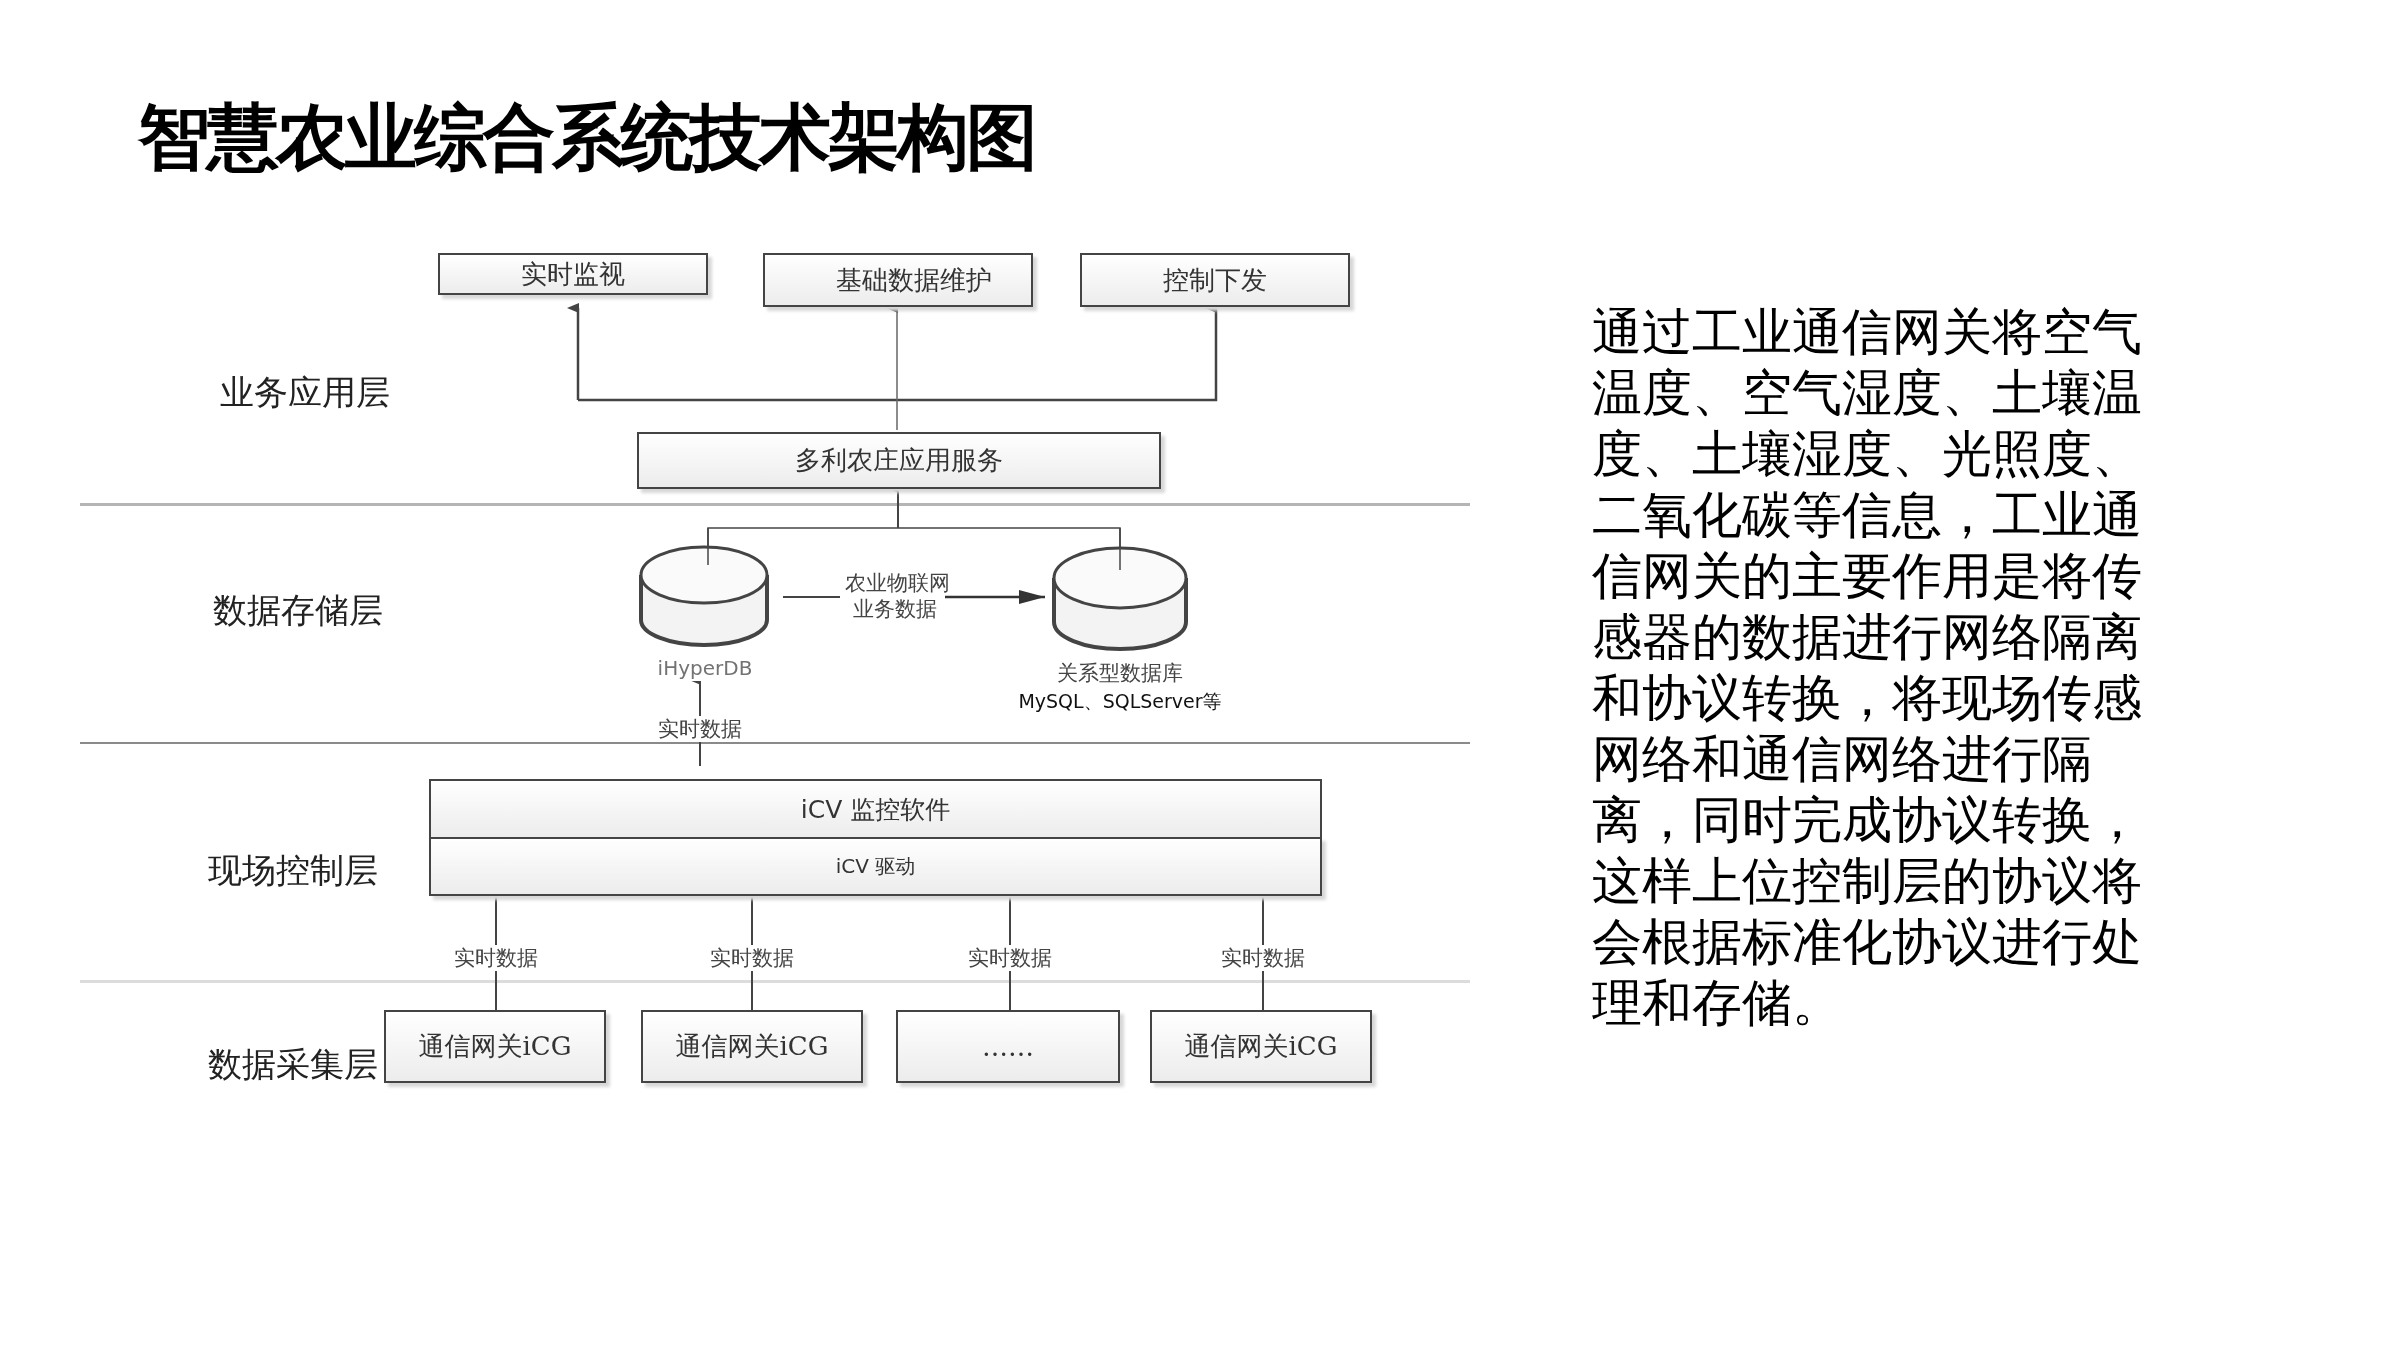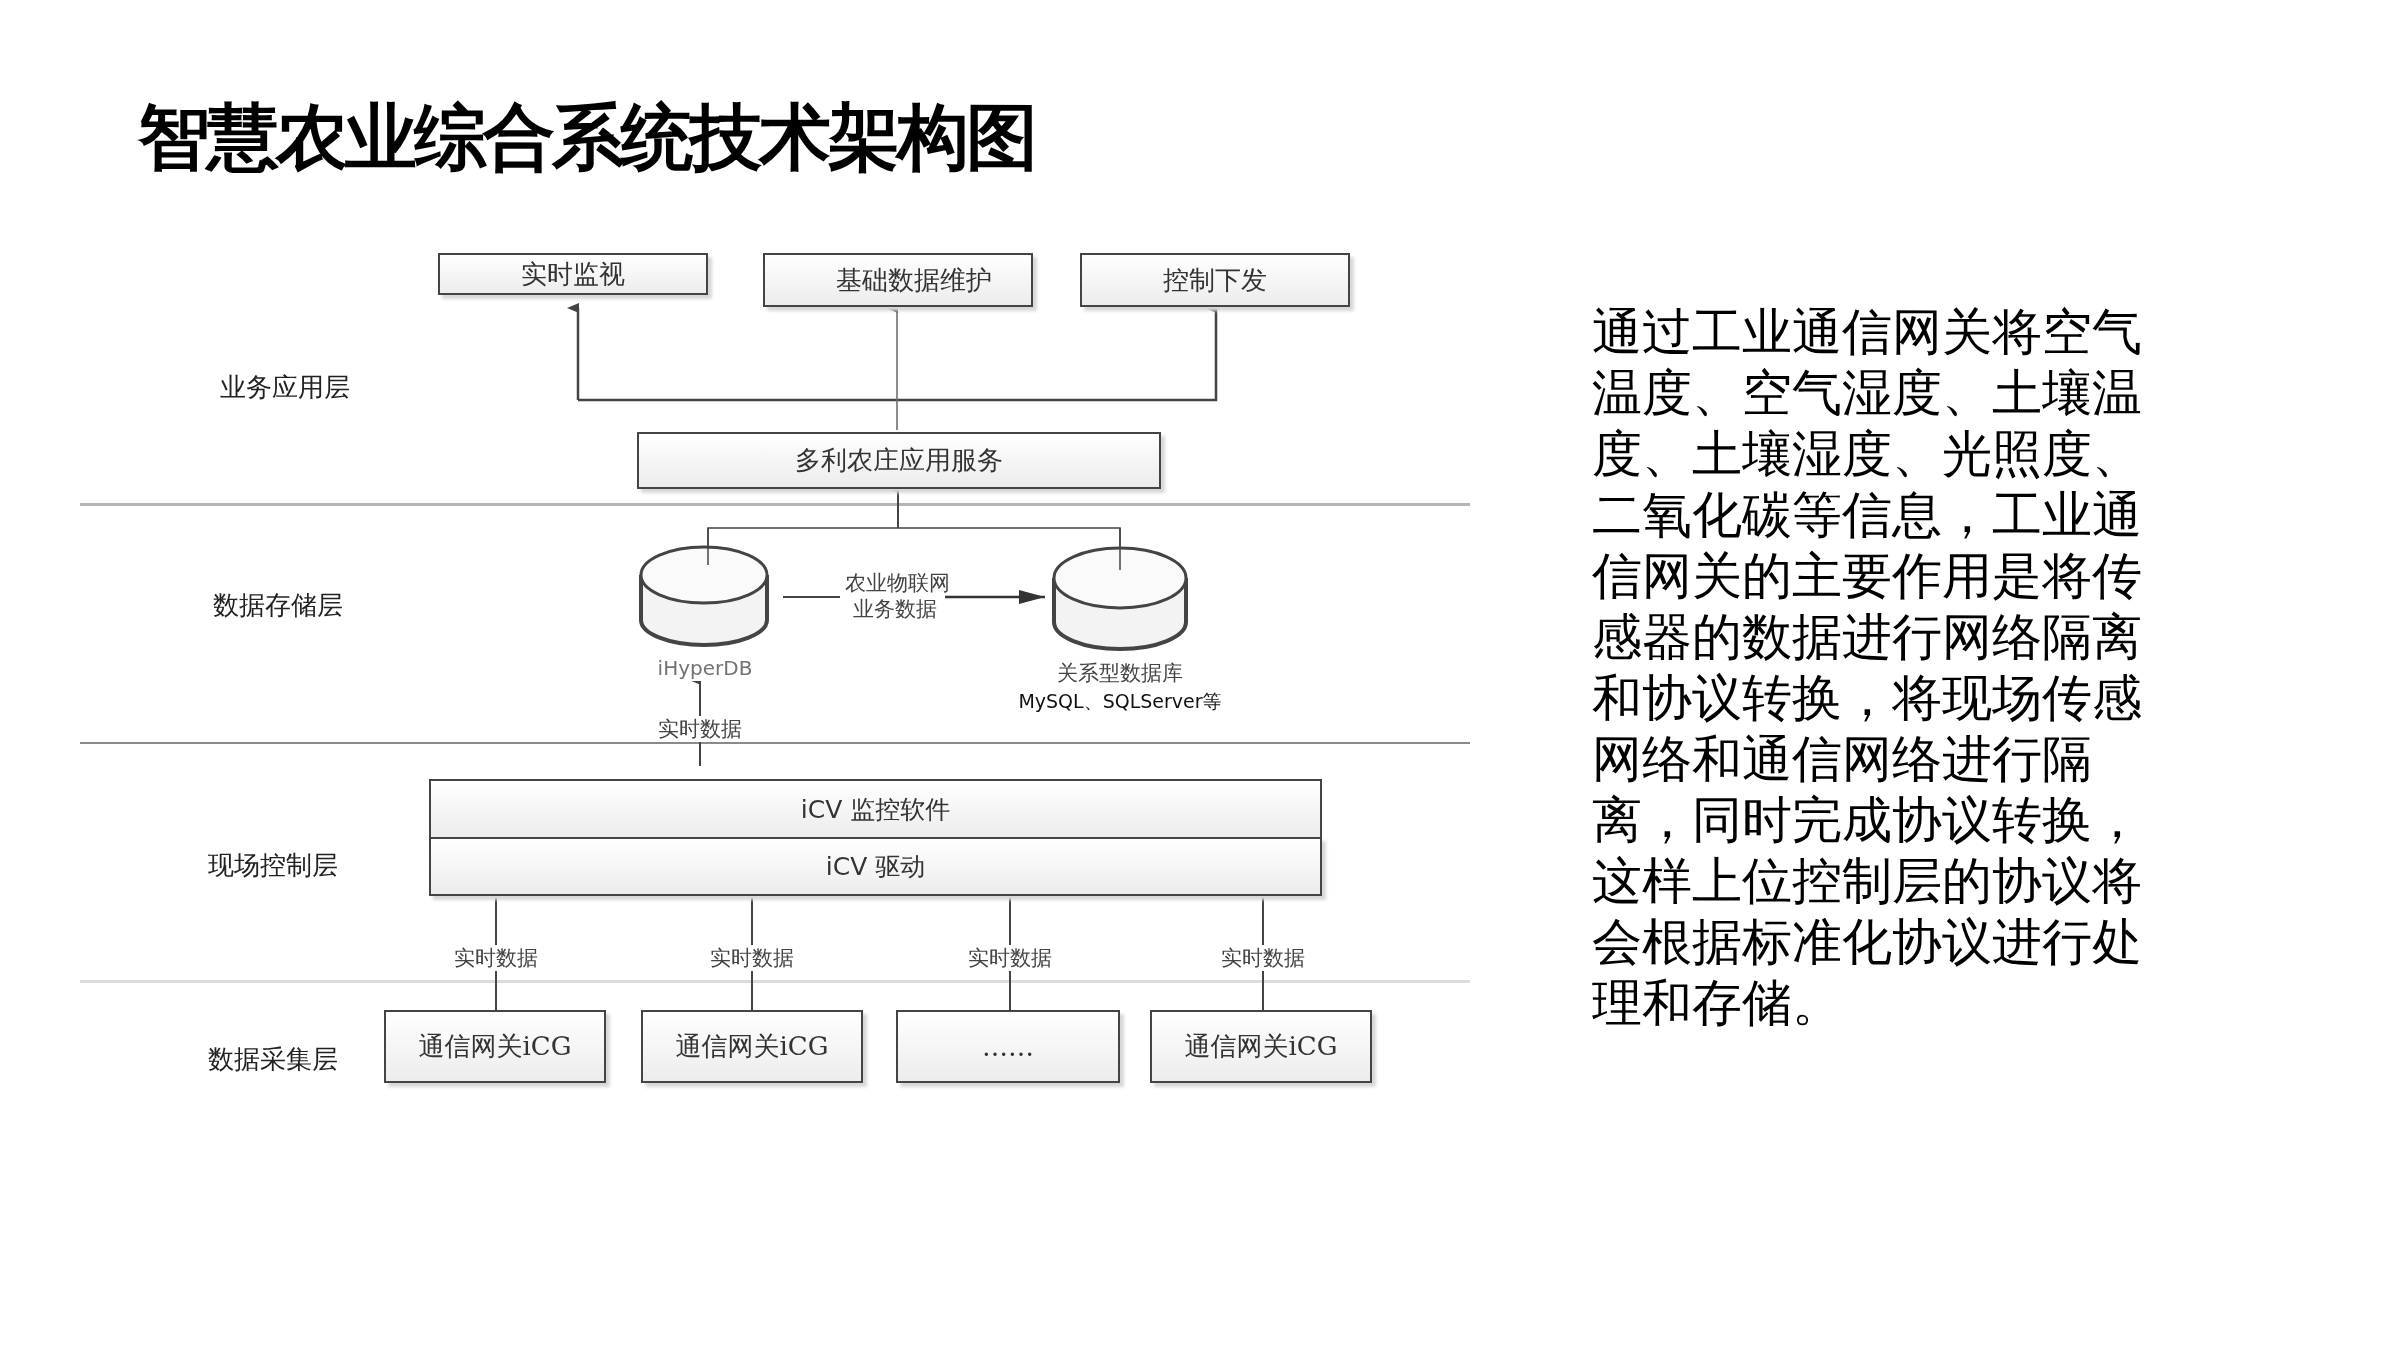--- a/index.html
+++ b/index.html
@@ -3,21 +3,21 @@
 <meta charset="utf-8">
 <style>
   html, body { margin:0; padding:0; background:#ffffff; }
   body { width:2400px; height:1350px; position:relative; overflow:hidden;
          font-family:"DejaVu Sans", sans-serif; color:#000; }
   .abs { position:absolute; }
   .title { left:138px; top:92px; font-size:72px; font-weight:bold; letter-spacing:-3px;
            line-height:90px; white-space:nowrap; }
   .desc { left:1592px; top:302px; width:560px; font-size:50px; line-height:61px;
           word-break:break-all; }
-  .layer-label { font-size:26px; color:#222; white-space:nowrap; font-family:"DejaVu Serif", serif; }
+  .layer-label { font-size:34px; color:#222; white-space:nowrap; font-family:"DejaVu Serif", serif; }
   .divider { position:absolute; left:80px; width:1390px; height:0; }
   .box { position:absolute; box-sizing:border-box; border:2px solid #444;
          background:linear-gradient(#ffffff, #ececec); box-shadow:4px 4px 3px #d8d8d8;
          display:flex; align-items:center; justify-content:center;
          font-size:26px; color:#333; white-space:nowrap; font-family:"DejaVu Serif", serif; }
   .lbl { position:absolute; font-size:21px; color:#444; white-space:nowrap; text-align:center;
          font-family:"DejaVu Serif", serif; background:#fff; line-height:26px; }
   .lbl-sans { font-family:"DejaVu Sans", sans-serif; }
   svg.lines { position:absolute; left:0; top:0; }
 </style>
@@ -93,21 +93,21 @@
   <div class="lbl lbl-sans" style="left:650px;top:655px;width:110px;font-size:20px;color:#737373;">iHyperDB</div>
   <div class="lbl" style="left:1040px;top:660px;width:160px;">关系型数据库</div>
   <div class="lbl lbl-sans" style="left:1000px;top:688px;width:240px;font-size:19px;color:#111;">MySQL、SQLServer等</div>
 
   <div class="lbl" style="left:845px;top:570px;width:100px;">农业物联网</div>
   <div class="lbl" style="left:845px;top:596px;width:100px;">业务数据</div>
 
   <div class="lbl" style="left:650px;top:716px;width:100px;">实时数据</div>
 
   <div class="box" style="left:429px;top:779px;width:893px;height:59px;border-bottom-width:1px;box-shadow:none;font-family:'DejaVu Sans',sans-serif;font-size:25px;">iCV 监控软件</div>
-  <div class="box" style="left:429px;top:837px;width:893px;height:59px;border-top-width:2px;font-family:'DejaVu Sans',sans-serif;font-size:25px;">iCV 驱动</div>
+  <div class="box" style="left:429px;top:837px;width:893px;height:59px;border-top-width:2px;font-family:'DejaVu Sans',sans-serif;font-size:20px;">iCV 驱动</div>
 
   <div class="lbl" style="left:446px;top:945px;width:100px;">实时数据</div>
   <div class="lbl" style="left:702px;top:945px;width:100px;">实时数据</div>
   <div class="lbl" style="left:960px;top:945px;width:100px;">实时数据</div>
   <div class="lbl" style="left:1213px;top:945px;width:100px;">实时数据</div>
 
   <div class="box" style="left:384px;top:1010px;width:222px;height:73px;">通信网关iCG</div>
   <div class="box" style="left:641px;top:1010px;width:222px;height:73px;">通信网关iCG</div>
   <div class="box" style="left:896px;top:1010px;width:224px;height:73px;">……</div>
   <div class="box" style="left:1150px;top:1010px;width:222px;height:73px;">通信网关iCG</div>

